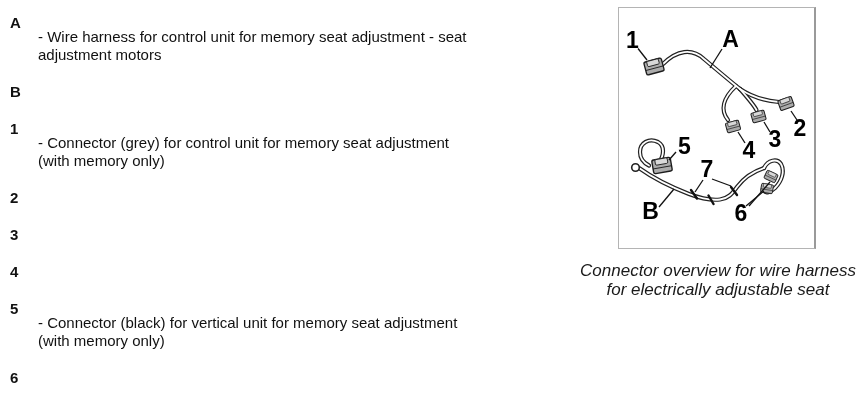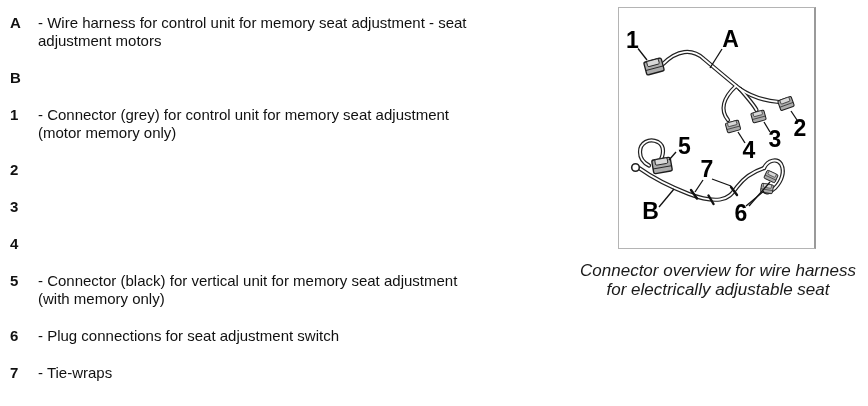--- a/index.html
+++ b/index.html
@@ -5,21 +5,21 @@
   html,body{margin:0;padding:0;background:#fff;}
   .page{
     position:relative;width:868px;height:406px;
     background:var(--paper,#fff);overflow:hidden;
     font-family:"Liberation Sans",sans-serif;color:var(--ink,#111);
   }
   
   .legend{position:absolute;left:10px;top:14px;width:548px;}
   .legend-item{display:flex;margin-bottom:19px;font-size:15px;line-height:18px;}
   .legend-key{flex:none;width:28px;font-weight:bold;}
-  .legend-text{white-space:pre-wrap;}
+  .legend-text{white-space:pre-wrap;margin-top:14px;}
   
   .figure-box{
     position:absolute;left:618px;top:7px;width:198px;height:242px;
     box-sizing:border-box;background:#fff;
     border:1px solid var(--box-border,#b4b4b4);
     border-right:2px solid var(--box-border-right,#9a9a9a);
   }
   .figure-box svg{display:block;}
   .wo{fill:none;stroke:var(--wire-outline,#222);stroke-width:4.2;stroke-linecap:round;}
   .wi{fill:none;stroke:#fff;stroke-width:1.8;stroke-linecap:round;}
@@ -48,39 +48,38 @@
       <span class="legend-key">A</span>
       <span class="legend-text">- Wire harness for control unit for memory seat adjustment - seat
 adjustment motors</span>
     </div>
     <div class="legend-item">
       <span class="legend-key">B</span>
     </div>
     <div class="legend-item">
       <span class="legend-key">1</span>
       <span class="legend-text">- Connector (grey) for control unit for memory seat adjustment
-(motor memory only)</span>
+(with memory only)</span>
     </div>
     <div class="legend-item">
       <span class="legend-key">2</span>
     </div>
     <div class="legend-item">
       <span class="legend-key">3</span>
     </div>
     <div class="legend-item">
       <span class="legend-key">4</span>
     </div>
     <div class="legend-item">
       <span class="legend-key">5</span>
       <span class="legend-text">- Connector (black) for vertical unit for memory seat adjustment
 (with memory only)</span>
     </div>
     <div class="legend-item">
       <span class="legend-key">6</span>
-      <span class="legend-text">- Plug connections for seat adjustment switch</span>
     </div>
     <div class="legend-item">
       <span class="legend-key">7</span>
       <span class="legend-text">- Tie-wraps</span>
     </div>
   </div>
 
   <div class="figure-box">
     <svg viewBox="0 0 195 240" width="195" height="240">
       <defs>

